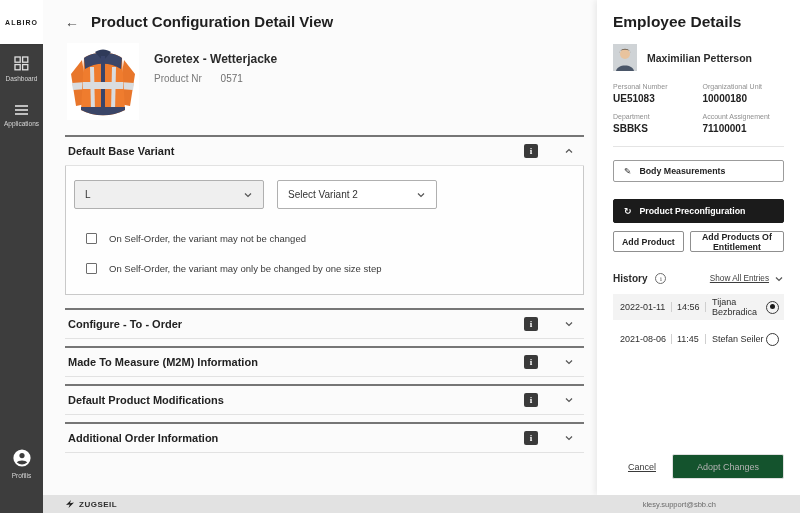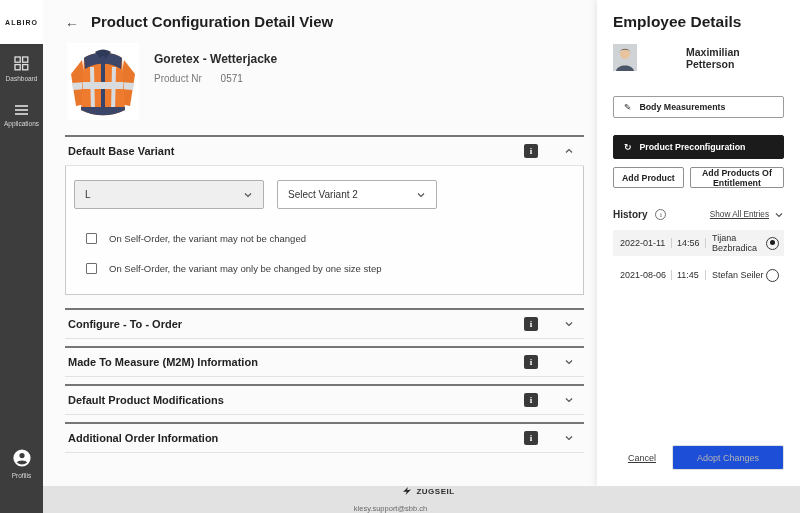--- a/index.html
+++ b/index.html
@@ -53,21 +53,21 @@
   .cb-row { display:flex; align-items:center; gap:12px; margin-top:24px; margin-left:12px; }
   .cb-row + .cb-row { margin-top:19px; }
   .cb { width:11px; height:11px; border:1px solid #6d6d6d; border-radius:1px; background:#fff; cursor:pointer; flex-shrink:0; }
   .cb-label { font-size:9.5px; color:#3a3a3a; }
 
   
   .emp-panel { width:203px; background:#ffffff; box-shadow:-2px 0 6px rgba(0,0,0,.08); padding:13px 16px 10px; display:flex; flex-direction:column; flex-shrink:0; }
   .emp-title { font-size:15.5px; font-weight:bold; color:#1d1d1d; margin-bottom:13px; }
   .emp-person { display:flex; align-items:center; gap:10px; margin-bottom:12px; }
   .avatar { width:24px; height:27px; background:#d8d8d8; overflow:hidden; flex-shrink:0; }
-  .emp-name { font-size:10.5px; font-weight:bold;margin-left:39px; }
+  .emp-name { font-size:10.5px; font-weight:bold; }
   .emp-fields { display:grid; grid-template-columns:1fr 1fr; row-gap:9px; column-gap:8px; padding-bottom:12px; border-bottom:1px solid #e4e4e4; }
   .fld-label { font-size:7px; color:#8f8f8f; margin-bottom:3px; }
   .fld-value { font-size:10px; font-weight:bold; color:#222; }
   .btn { border:1px solid #8f8f8f; border-radius:2px; background:#fff; font-size:8.8px; color:#222; display:flex; align-items:center; justify-content:flex-start; cursor:pointer; font-family:inherit; }
   .btn-body-measure { height:22px; margin-top:13px; padding:0 10px; gap:8px; font-weight:bold; border-color:#9c9c9c; }
   .btn-preconf { height:24px; margin-top:17px; padding:0 10px; gap:8px; background:#1b1b1b; color:#fff; border-color:#1b1b1b; font-weight:bold; }
   .btn-add-row { display:flex; gap:6px; margin-top:8px; }
   .btn-add { height:21px; padding:0 8px; font-weight:bold; justify-content:flex-end; }
   .btn-add-1 { flex:0 0 auto; }
   .btn-add-2 { flex:1; }
@@ -79,24 +79,24 @@
   .hist-row { display:flex; align-items:center; height:26px; margin-bottom:6px; padding:0 5px 0 7px; font-size:9px; color:#2e2e2e; cursor:pointer; }
   .hist-row.selected { background:#f3f3f3; }
   .hist-date { width:52px; border-right:1px solid #cfcfcf; padding-right:4px; }
   .hist-time { width:34px; border-right:1px solid #cfcfcf; padding:0 5px; }
   .hist-user { flex:1; padding-left:6px; }
   .radio { width:13px; height:13px; border:1.5px solid #3a3a3a; border-radius:50%; position:relative; flex-shrink:0; cursor:pointer; }
   .radio.checked::after { content:""; position:absolute; left:2.5px; top:2.5px; width:5px; height:5px; border-radius:50%; background:#1c1c1c; }
   .emp-flex-spacer { flex:1; }
   .emp-actions { display:flex; align-items:center; justify-content:flex-end; gap:16px; padding-bottom:6px; }
   .cancel-link { font-size:9px; color:#3a3a3a; text-decoration:underline; cursor:pointer; }
-  .btn-adopt { width:112px; height:25px; background:#1d4ed8; border:1px solid #e0e0e0; border-radius:2px; color:#b3b3b3; font-size:9px; justify-content:center; cursor:default; }
-
-  
-  .footer { height:27px; background:#e2e2e2; display:flex; align-items:center; padding:0 8px 0 22px; flex-shrink:0;flex-direction:column; }
+  .btn-adopt { width:112px; height:25px; background:#14532d; border:1px solid #e0e0e0; border-radius:2px; color:#b3b3b3; font-size:9px; justify-content:center; cursor:default; }
+
+  
+  .footer { height:18px; background:#e2e2e2; display:flex; align-items:center; padding:0 8px 0 22px; flex-shrink:0; }
   .footer-brand { display:flex; align-items:center; gap:4px; font-size:8px; font-weight:bold; color:#2e2e2e; letter-spacing:.5px; }
   .footer-spacer { flex:1; }
   .footer-email { font-size:7.5px; color:#6a6a6a; margin-right:76px; }
 </style>
 </head>
 <body>
 
 <nav class="sidebar">
   <div class="logo-box">
     <span class="logo-text">ALBIRO</span>
@@ -251,20 +251,38 @@
           <svg width="24" height="27" viewBox="0 0 24 27">
             <rect width="24" height="27" fill="#cfd3d6"></rect>
             <circle cx="12" cy="10" r="5" fill="#e8c39e"></circle>
             <path d="M6 9 C6 4.5 18 4.5 18 9 L17 7 C14 4 10 4 7 7 Z" fill="#6b5a4a"></path>
             <path d="M3 27 C4 19.5 20 19.5 21 27 Z" fill="#4a5668"></path>
           </svg>
         </div>
         <span class="emp-name">Maximilian Petterson</span>
       </div>
 
+      <div class="emp-fields">
+        <div>
+          <div class="fld-label">Personal Number</div>
+          <div class="fld-value">UE51083</div>
+        </div>
+        <div>
+          <div class="fld-label">Organizational Unit</div>
+          <div class="fld-value">10000180</div>
+        </div>
+        <div>
+          <div class="fld-label">Department</div>
+          <div class="fld-value">SBBKS</div>
+        </div>
+        <div>
+          <div class="fld-label">Account Assignement</div>
+          <div class="fld-value">71100001</div>
+        </div>
+      </div>
 
       <button class="btn btn-body-measure">
         <span>✎</span>
         <span>Body Measurements</span>
       </button>
 
       <button class="btn btn-preconf">
         <span>↻</span>
         <span>Product Preconfiguration</span>
       </button>

